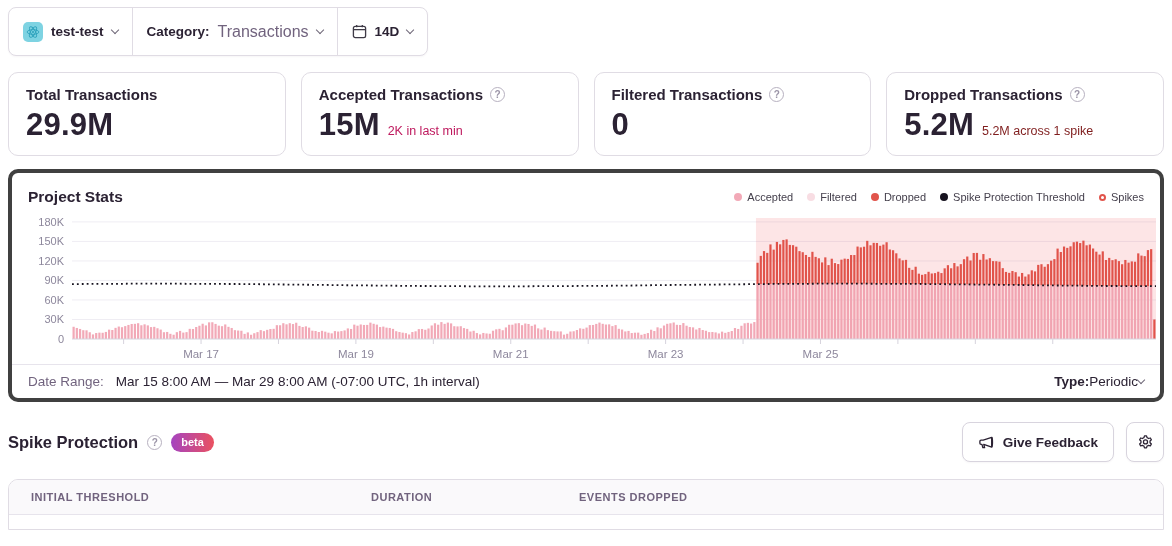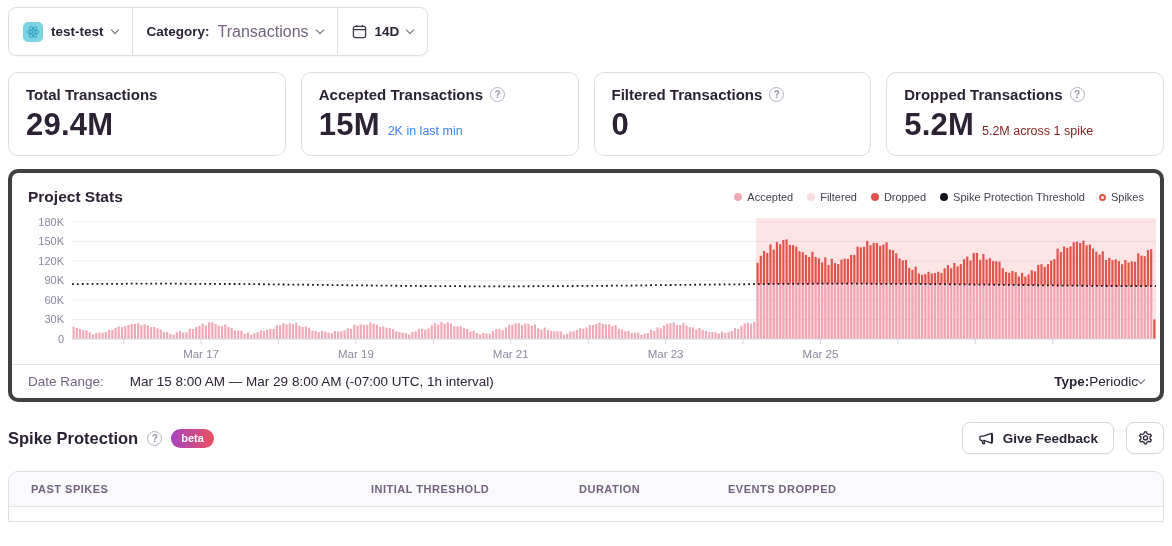--- a/index.html
+++ b/index.html
@@ -58,36 +58,36 @@
   .chart-title { font-weight:bold; font-size:15.5px; }
   .legend { display:flex; align-items:center; gap:14px; }
   .legend-item { display:flex; align-items:center; gap:5px; font-size:11px; color:#45404d; cursor:pointer; }
   .dot { width:8px; height:8px; border-radius:50%; flex:none; }
   .ring { width:7px; height:7px; border-radius:50%; border:2px solid #e1544b; background:#fff; flex:none; }
   svg.chart { display:block; margin:0 12px; }
   .date-row {
     border-top:1px solid #e7e4ec; display:flex; justify-content:space-between; align-items:center;
     padding:9px 16px; font-size:13.5px;
   }
-  .dr-left { display:flex; align-items:center; gap:26px; }
+  .dr-left { display:flex; align-items:center; gap:12px; }
   .dr-label { color:#71637e; }
   .type-sel { display:flex; align-items:center; cursor:pointer; }
   .type-label { font-weight:bold; }
 
   
   .section-head { display:flex; justify-content:space-between; align-items:center; margin:20px 0 17px; }
   .sh-left { display:flex; align-items:center; gap:9px; }
   .sh-title { font-size:16.5px; font-weight:bold; }
   .beta {
     color:#fff; font-size:11px; font-weight:bold; padding:3px 10px 4px; border-radius:20px;
     background:linear-gradient(90deg,#a544c0,#ea5160);
   }
   .sh-right { display:flex; align-items:center; gap:12px; }
   .btn {
-    display:flex; align-items:center; gap:8px; height:32px; padding:0 15px;
+    display:flex; align-items:center; gap:8px; height:40px; padding:0 15px;
     background:#fff; border:1px solid #d8d4de; border-radius:8px;
     font-family:"Liberation Sans",sans-serif; font-size:13.5px; font-weight:bold; color:#2b2233;
     cursor:pointer; box-shadow:0 1px 2px rgba(43,34,51,0.04);
   }
   .btn.icon-only { width:38px; padding:0; justify-content:center; }
 
   
   .table-card { border:1px solid #e0dce4; border-radius:10px 10px 0 0; overflow:hidden; background:#fff; }
   .thead {
     display:grid; grid-template-columns:340px 208px 149px 1fr;
@@ -137,31 +137,31 @@
     </div>
   </div>
 
   
   <div class="cards">
     <div class="card">
       <div class="card-title">
         <span>Total Transactions</span>
       </div>
       <div class="card-vrow">
-        <span class="card-value">29.4M</span>
+        <span class="card-value">29.9M</span>
       </div>
     </div>
     <div class="card">
       <div class="card-title">
         <span>Accepted Transactions</span>
         <span class="help">?</span>
       </div>
       <div class="card-vrow">
         <span class="card-value">15M</span>
-        <span class="card-sub subtext-teal" style="color: #3b82f6;">2K in last min</span>
+        <span class="card-sub subtext-teal" style="color: #be185d;">2K in last min</span>
       </div>
     </div>
     <div class="card">
       <div class="card-title">
         <span>Filtered Transactions</span>
         <span class="help">?</span>
       </div>
       <div class="card-vrow">
         <span class="card-value">0</span>
       </div>
@@ -738,21 +738,20 @@
             <circle cx="10" cy="9.3" r="2.4"></circle>
           </svg>
         </span>
       </button>
     </div>
   </div>
 
   
   <div class="table-card">
     <div class="thead">
-      <span>PAST SPIKES</span>
       <span>INITIAL THRESHOLD</span>
       <span>DURATION</span>
       <span>EVENTS DROPPED</span>
     </div>
     <div class="trow-empty"></div>
   </div>
 
 </div>
 
 </body></html>

